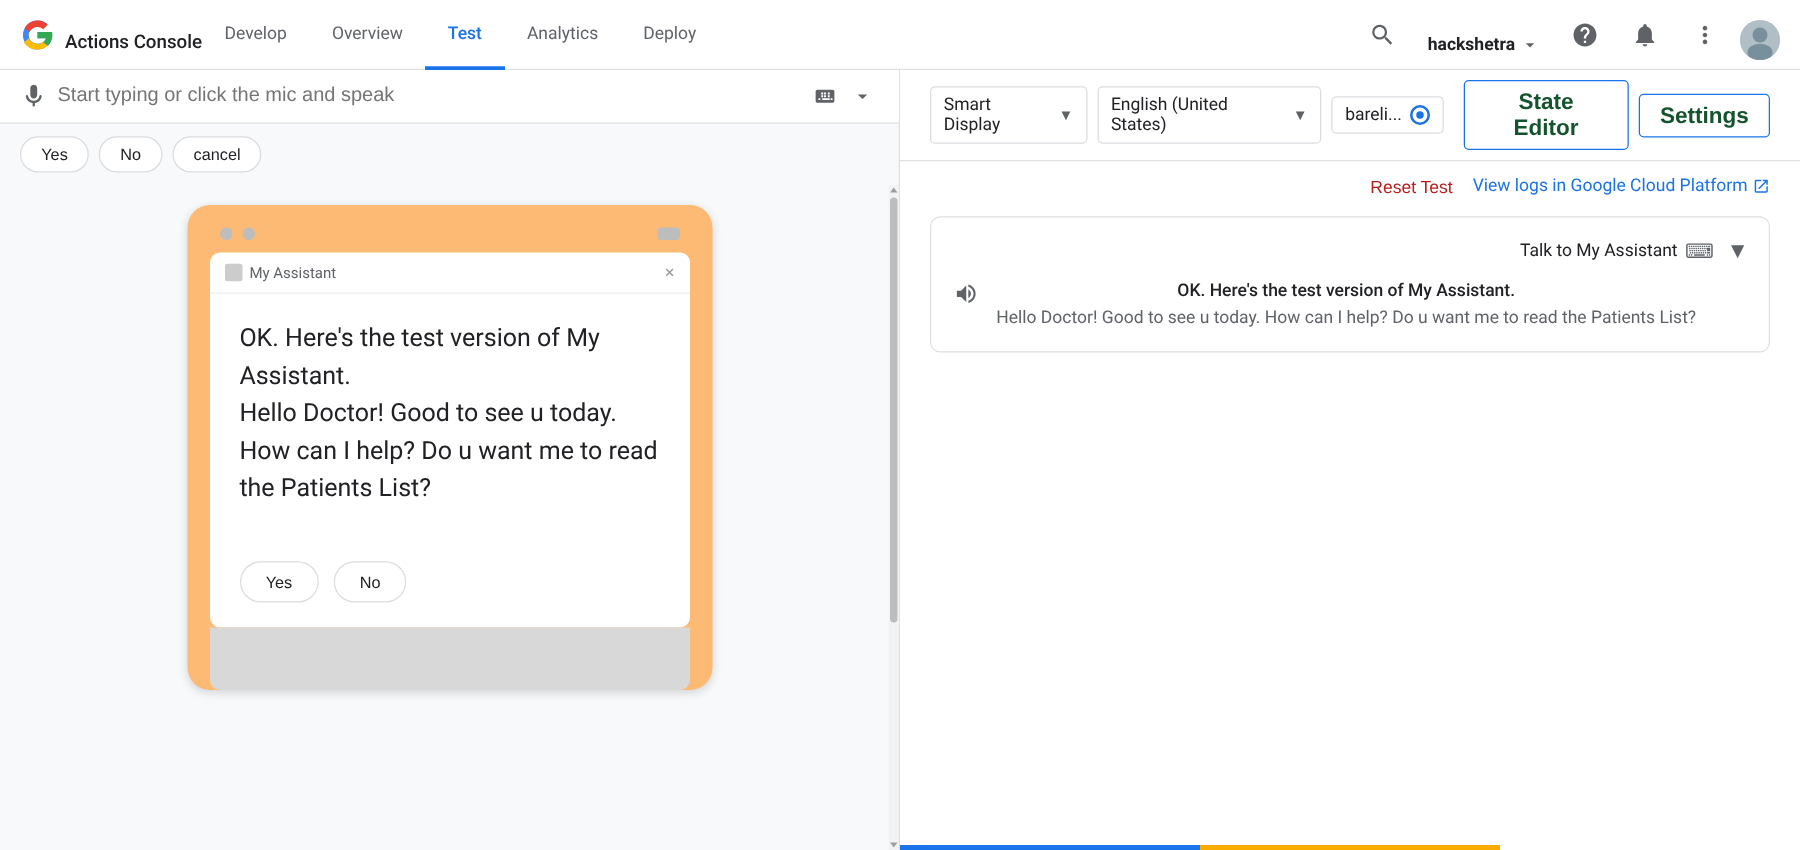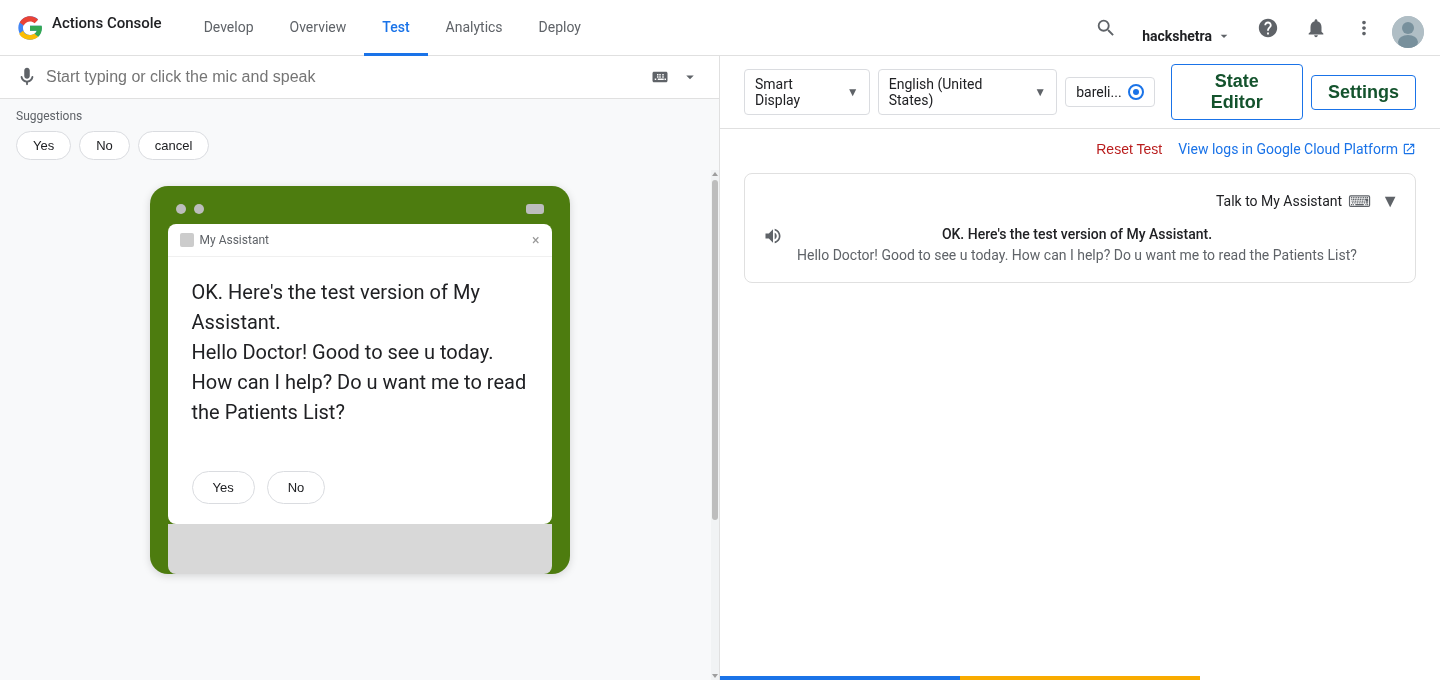--- a/index.html
+++ b/index.html
@@ -4,21 +4,21 @@
   <style>
     * { margin: 0; padding: 0; box-sizing: border-box; }
     body { font-family: 'Google Sans', Roboto, Arial, sans-serif; background: #fff; width: 1440px; height: 680px; overflow: hidden; }
 
     
     .topnav {
       display: flex; align-items: center; height: 56px;
       border-bottom: 1px solid #e0e0e0;
       padding: 0 16px; gap: 0;
     }
-    .logo-area { display: flex; align-items: flex-start; gap: 8px; margin-right: 24px; }
+    .logo-area { display: flex; align-items: flex-end; gap: 8px; }
     .google-logo { width: 28px; height: 28px; }
     .app-title { font-size: 15px; color: #202124; font-weight: 500; white-space: nowrap; }
     .nav-links { display: flex; align-items: center; gap: 0; flex: 1; }
     .nav-link {
       padding: 0 18px; height: 56px; display: flex; align-items: center;
       font-size: 14px; color: #5f6368; text-decoration: none; cursor: pointer;
       border-bottom: 3px solid transparent; margin-bottom: -1px;
     }
     .nav-link.active { color: #1a73e8; border-bottom-color: #1a73e8; font-weight: 500; }
     .nav-right { display: flex; align-items: flex-end; gap: 8px; margin-left: auto; font-weight: bold; }
@@ -63,21 +63,21 @@
     
     .device-display-area { flex: 1; display: flex; align-items: flex-start; justify-content: center; padding: 16px; position: relative; overflow: hidden; }
     .scrollbar-track { position: absolute; right: 0; top: 0; bottom: 0; width: 8px; background: #f1f3f4; }
     .scrollbar-thumb { position: absolute; right: 1px; top: 10px; width: 6px; height: 340px; background: #bdbdbd; border-radius: 3px; }
     .scroll-arrow { position: absolute; right: 0; width: 8px; display: flex; align-items: center; justify-content: center; cursor: pointer; }
     .scroll-arrow-up { top: 0; }
     .scroll-arrow-down { bottom: 0; }
 
     
     .smart-display-outer {
-      width: 420px; background: #4d7c0f; border-radius: 18px; padding: 18px 18px 0 18px;
+      width: 420px; background: #fdba74; border-radius: 18px; padding: 18px 18px 0 18px;
       box-shadow: 0 2px 8px rgba(0,0,0,0.15);
       position: relative;
     }
     .smart-display-controls { display: flex; justify-content: space-between; align-items: center; margin-bottom: 10px; padding: 0 8px; }
     .controls-left { display: flex; gap: 8px; }
     .control-dot { width: 10px; height: 10px; border-radius: 50%; background: #bdbdbd; }
     .controls-right { display: flex; gap: 8px; }
     .control-rect { width: 18px; height: 10px; border-radius: 3px; background: #bdbdbd; }
 
     .smart-display-screen {
@@ -236,21 +236,20 @@
         </div>
         <div class="input-action-btn">
           <svg viewBox="0 0 24 24">
               <path d="M7 10l5 5 5-5z"></path>
             </svg>
         </div>
       </div>
     </div>
 
     <div class="suggestions-area">
-      <div class="suggestions-label">Suggestions</div>
       <div class="suggestions-chips">
         <button class="chip">Yes</button>
         <button class="chip">No</button>
         <button class="chip">cancel</button>
       </div>
     </div>
 
     <div class="device-display-area">
       <div class="smart-display-outer">
         <div class="smart-display-controls">

